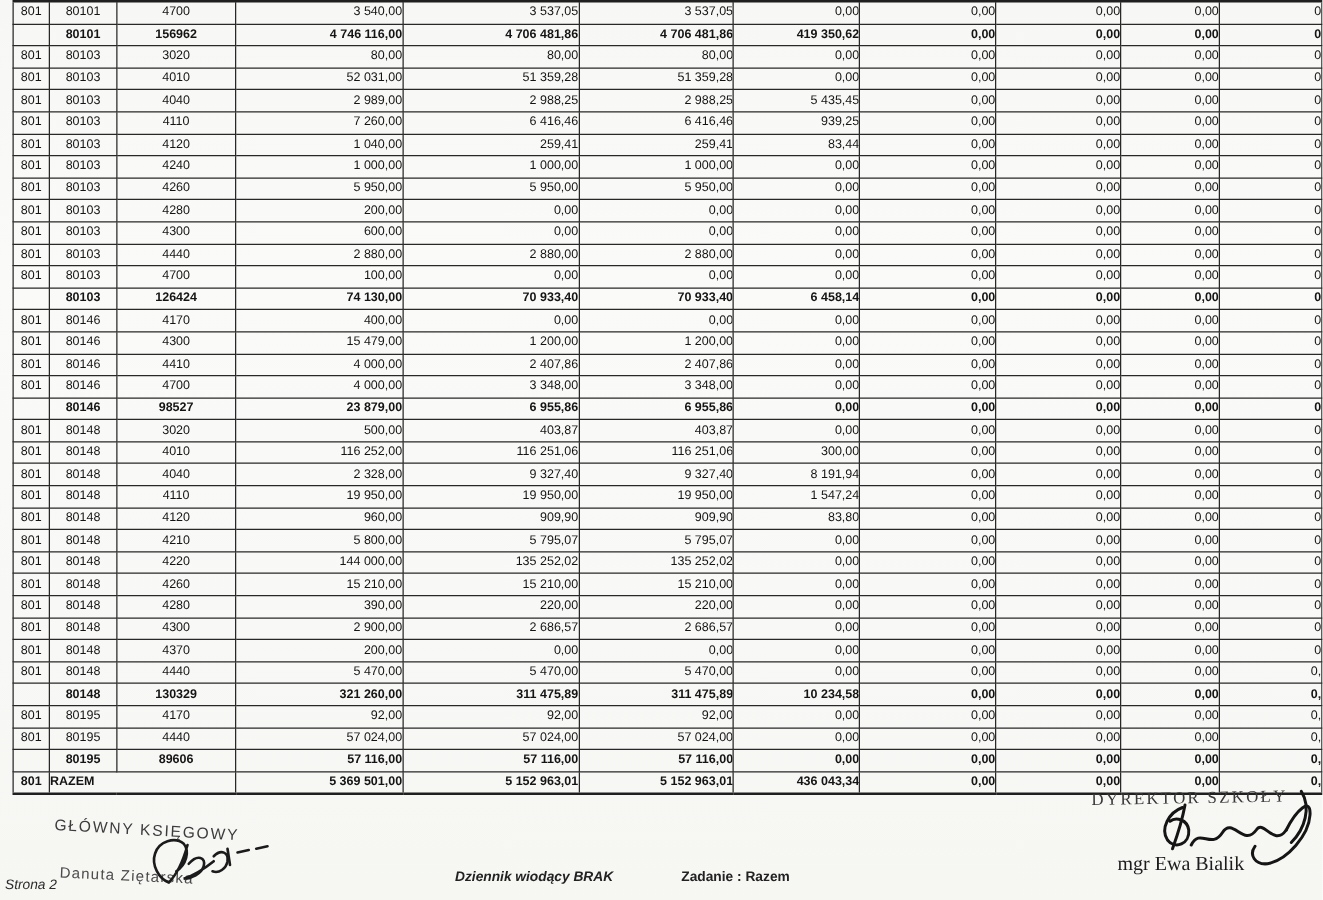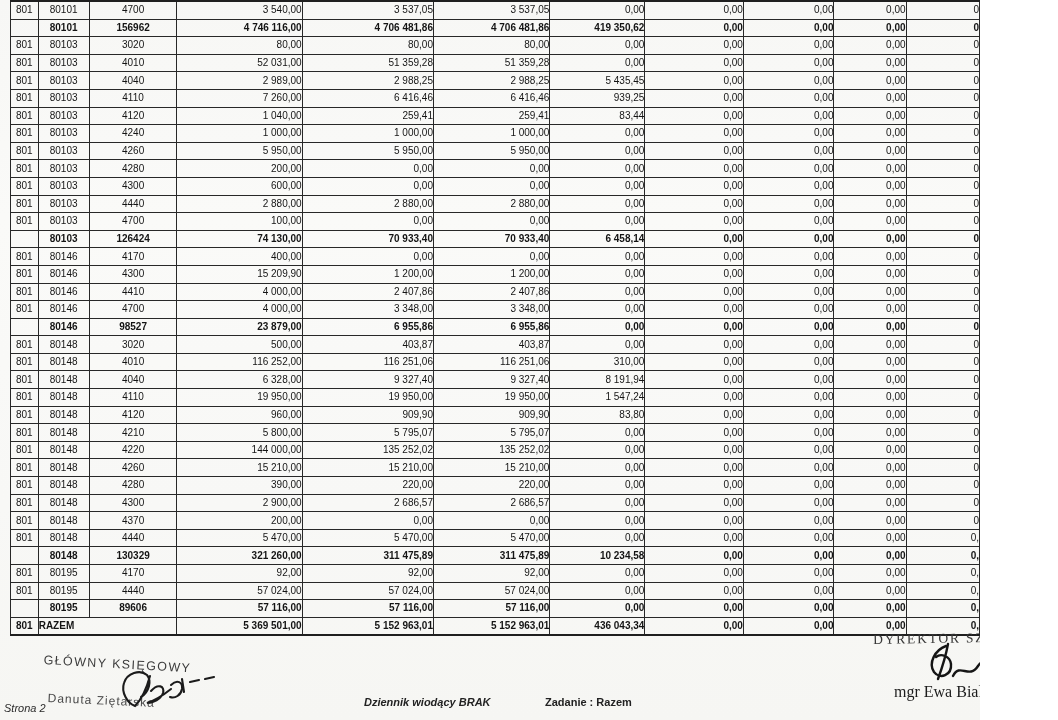--- a/index.html
+++ b/index.html
@@ -1,18 +1,18 @@
 <!DOCTYPE html>
 <html><head>
 <meta charset="utf-8">
 <style>
   html,body{margin:0;padding:0;}
   .page{
     position:relative;
-    width:980px;height:720px;
+    width:1058px;height:720px;
     background:
       linear-gradient(180deg, #f7f7f5 0%, #fafaf8 30%, #f8f8f6 70%, #f6f6f3 100%);
     overflow:hidden;
     font-family:"Liberation Sans", sans-serif;
   }
   table.budget{
     position:absolute;left:10px;top:0;
     border-collapse:collapse;table-layout:fixed;
     border-top:2px solid #1f1f1f;
   }
@@ -283,21 +283,21 @@
           <td class="c-num">0,00</td>
           <td class="c-num">0,00</td>
           <td class="c-num">0,00</td>
           <td class="c-num">0,00</td>
           <td class="c-edge">0</td>
         </tr>
         <tr>
           <td class="c-center">801</td>
           <td class="c-center">80146</td>
           <td class="c-center">4300</td>
-          <td class="c-num">15 209,90</td>
+          <td class="c-num">15 479,00</td>
           <td class="c-num">1 200,00</td>
           <td class="c-num">1 200,00</td>
           <td class="c-num">0,00</td>
           <td class="c-num">0,00</td>
           <td class="c-num">0,00</td>
           <td class="c-num">0,00</td>
           <td class="c-edge">0</td>
         </tr>
         <tr>
           <td class="c-center">801</td>
@@ -351,31 +351,31 @@
           <td class="c-num">0,00</td>
           <td class="c-edge">0</td>
         </tr>
         <tr>
           <td class="c-center">801</td>
           <td class="c-center">80148</td>
           <td class="c-center">4010</td>
           <td class="c-num">116 252,00</td>
           <td class="c-num">116 251,06</td>
           <td class="c-num">116 251,06</td>
-          <td class="c-num">310,00</td>
+          <td class="c-num">300,00</td>
           <td class="c-num">0,00</td>
           <td class="c-num">0,00</td>
           <td class="c-num">0,00</td>
           <td class="c-edge">0</td>
         </tr>
         <tr>
           <td class="c-center">801</td>
           <td class="c-center">80148</td>
           <td class="c-center">4040</td>
-          <td class="c-num">6 328,00</td>
+          <td class="c-num">2 328,00</td>
           <td class="c-num">9 327,40</td>
           <td class="c-num">9 327,40</td>
           <td class="c-num">8 191,94</td>
           <td class="c-num">0,00</td>
           <td class="c-num">0,00</td>
           <td class="c-num">0,00</td>
           <td class="c-edge">0</td>
         </tr>
         <tr>
           <td class="c-center">801</td>

